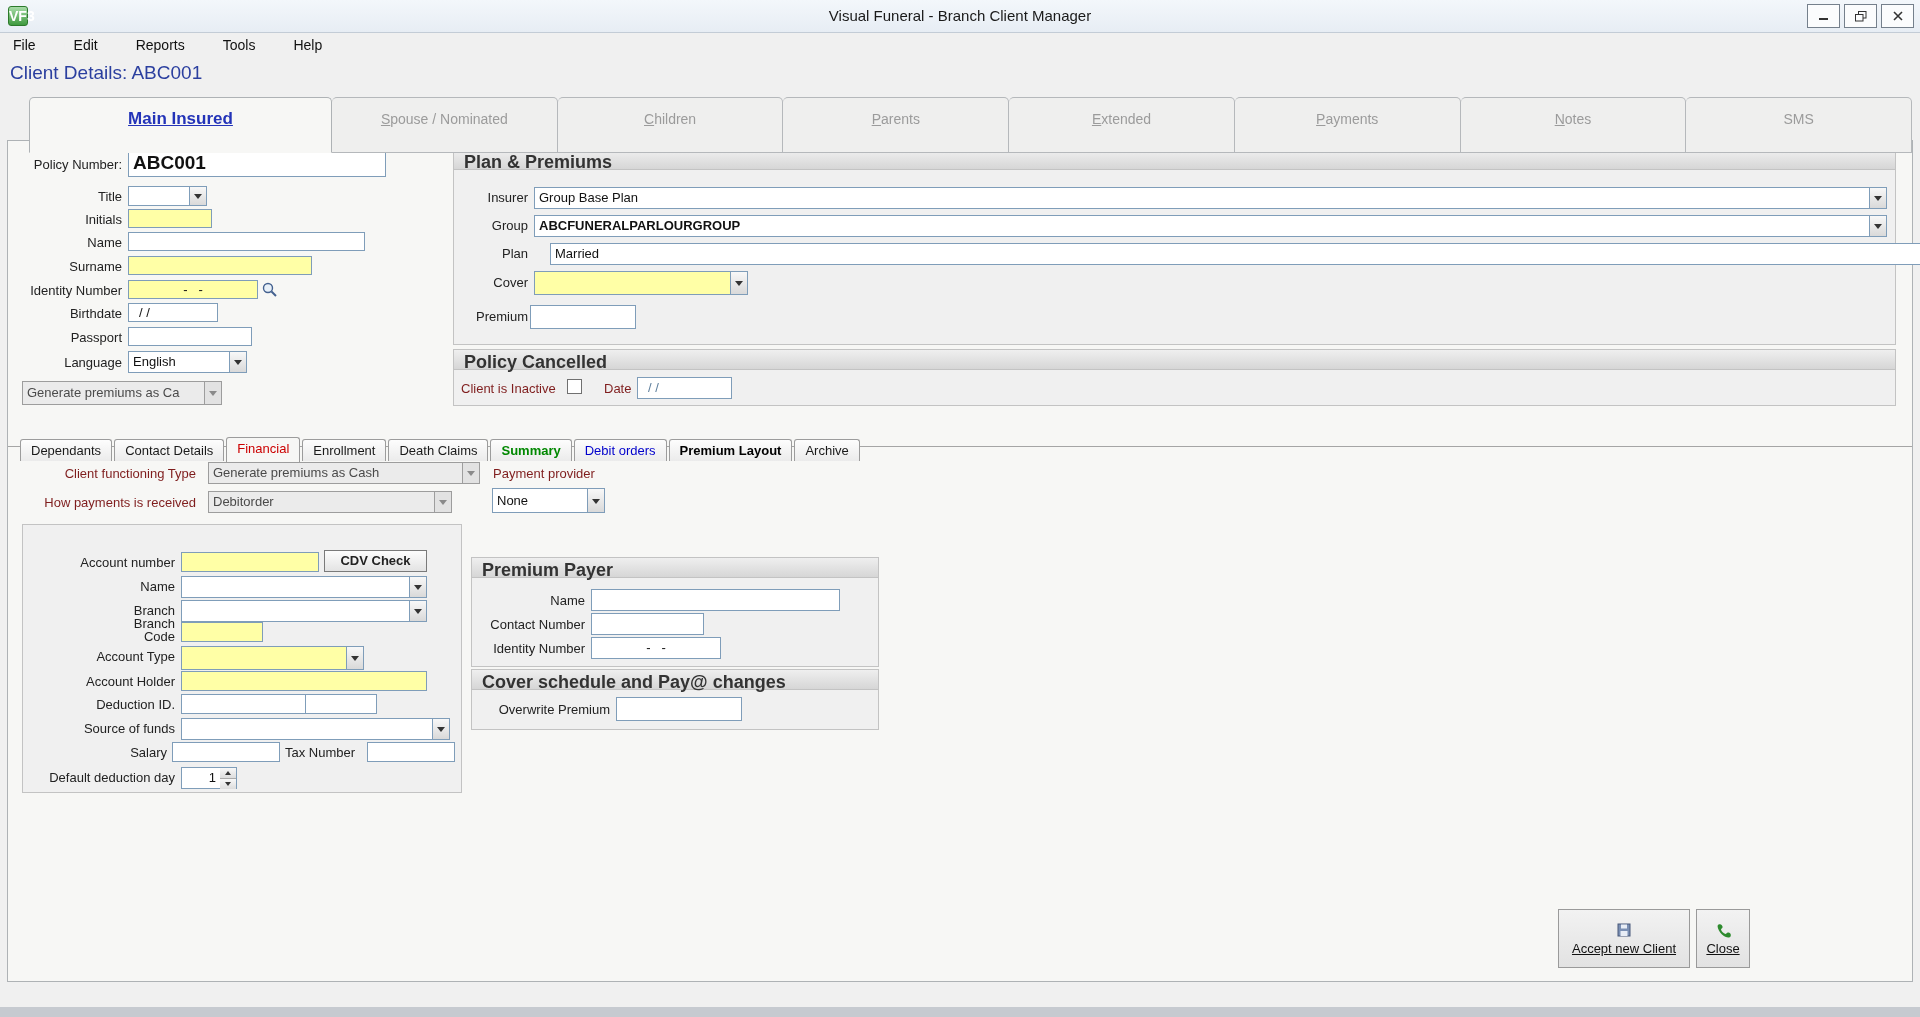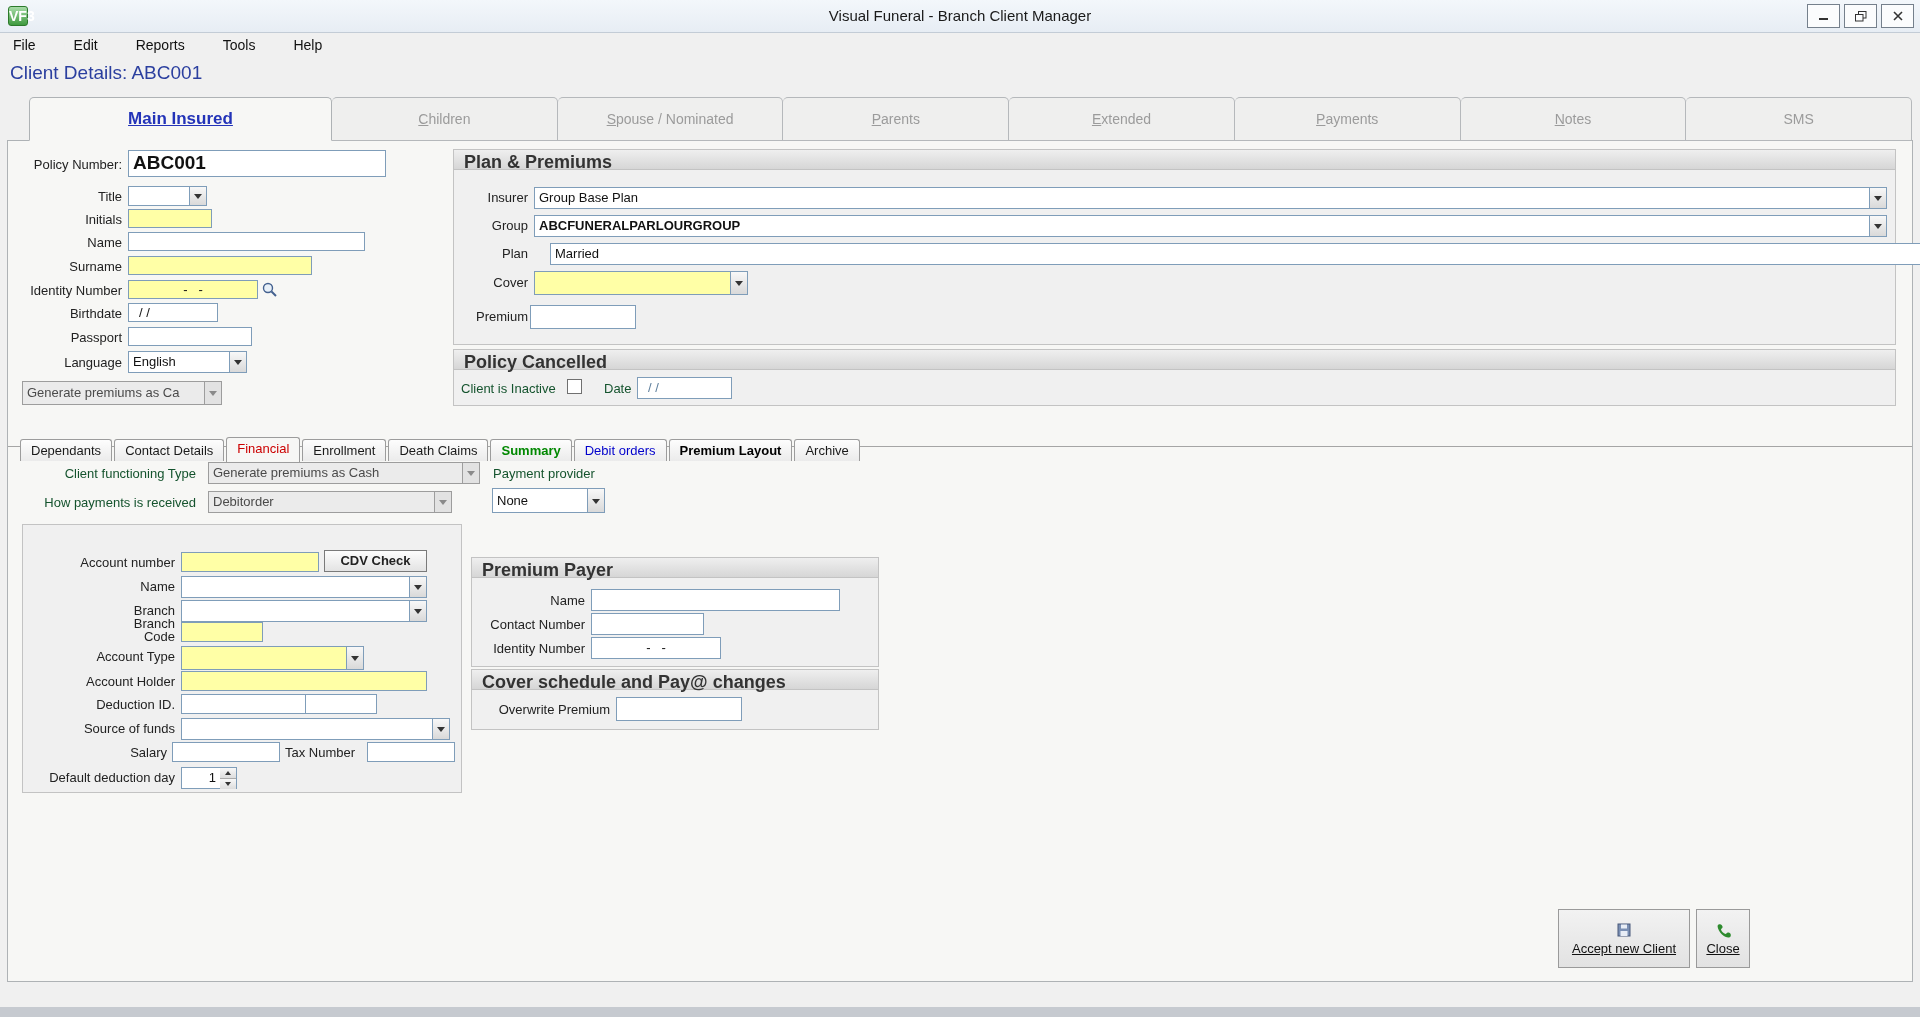--- a/index.html
+++ b/index.html
@@ -11,28 +11,28 @@
   .title{position:absolute;left:0;right:0;top:7px;text-align:center;font-size:15px;color:#1a1a1a;}
   .appicon{position:absolute;left:8px;top:6px;width:20px;height:20px;background:linear-gradient(#a8dca8,#3f9a3f);border:1px solid #2c7a2c;border-radius:3px;color:#fff;font-size:14px;font-weight:bold;text-align:center;line-height:19px;}
   .winbtns{position:absolute;right:6px;top:4px;display:flex;gap:4px;}
   .winbtn{width:33px;height:24px;border:1px solid #75808c;background:#fbfcfd;display:flex;align-items:center;justify-content:center;}
   .menubar{position:absolute;left:0;top:33px;width:1920px;height:24px;background:#f0f0f0;display:flex;align-items:center;padding-left:4px;gap:20px;}
   .menuitem{font-size:14px;color:#111;padding:3px 9px;}
   .pagehdr{position:absolute;left:10px;top:62px;font-size:19px;color:#2b3f9f;}
 
   
   .panel{position:absolute;left:7px;top:140px;width:1906px;height:842px;background:#f7f7f5;border:1px solid #aeb2b5;}
-  .toptabs{position:absolute;left:9px;top:97px;width:1903px;height:44px;display:flex;z-index:3;padding-left:20px;}
+  .toptabs{position:absolute;left:9px;top:97px;width:1903px;height:56px;display:flex;z-index:3;padding-left:20px;}
   .toptab{flex:1;border:1px solid #b5b8bb;border-left:none;background:#efefee;color:#9b9b9b;font-size:14px;text-align:center;line-height:42px;border-radius:5px 5px 0 0;overflow:hidden;}
   .toptab.active{flex:none;width:303px;background:#f7f7f5;border:1px solid #aeb2b5;border-bottom:1px solid #f7f7f5;border-left:1px solid #aeb2b5;color:#2333b8;font-weight:bold;font-size:17px;text-decoration:underline;}
 
   
   .lbl{position:absolute;font-size:13px;color:#222;text-align:right;white-space:nowrap;}
   .la{text-align:left;}
-  .blbl{color:#14532d;}
+  .blbl{color:#7f1d1d;}
   .wrap{white-space:normal;line-height:13px;}
   .inp{position:absolute;background:#fff;border:1px solid #7f9db9;font-size:13px;line-height:15px;padding:1px 4px;color:#111;white-space:pre;overflow:hidden;}
   .yellow{background:#ffffa6 !important;}
   .combo{position:absolute;display:flex;border:1px solid #7f9db9;background:#fff;overflow:hidden;}
   .combo .val{flex:1;font-size:13px;line-height:17px;padding:1px 4px;white-space:nowrap;overflow:hidden;color:#111;}
   .combo .arw{width:17px;flex:none;background:linear-gradient(#f8f8f8,#d9d9d9);border-left:1px solid #7f9db9;display:flex;align-items:center;justify-content:center;}
   .combo .arw::after{content:"";width:0;height:0;border:4px solid transparent;border-top:5px solid #333;margin-top:5px;}
   .combo.dis{background:#ebebeb;border-color:#9d9d9d;}
   .combo.dis .val{color:#4a4a4a;}
   .combo.dis .arw{background:#e2e2e2;border-left-color:#9d9d9d;}
@@ -95,22 +95,22 @@
   <div class="menuitem">Tools</div>
   <div class="menuitem">Help</div>
 </div>
 
 <div class="pagehdr">Client Details: ABC001</div>
 
 <div class="panel"></div>
 
 <div class="toptabs">
   <div class="toptab active">Main Insured</div>
+  <div class="toptab accel"><u>S</u>pouse / Nominated</div>
   <div class="toptab accel"><u>C</u>hildren</div>
-  <div class="toptab accel"><u>S</u>pouse / Nominated</div>
   <div class="toptab accel"><u>P</u>arents</div>
   <div class="toptab accel"><u>E</u>xtended</div>
   <div class="toptab accel"><u>P</u>ayments</div>
   <div class="toptab accel"><u>N</u>otes</div>
   <div class="toptab">SMS</div>
 </div>
 
 <div class="lbl" style="left:10px;top:157px;width:112px">Policy Number:</div>
 <div class="inp" style="left:128px;top:150px;width:258px;height:27px;font-weight:bold;font-size:19px;line-height:22px">ABC001</div>
 

